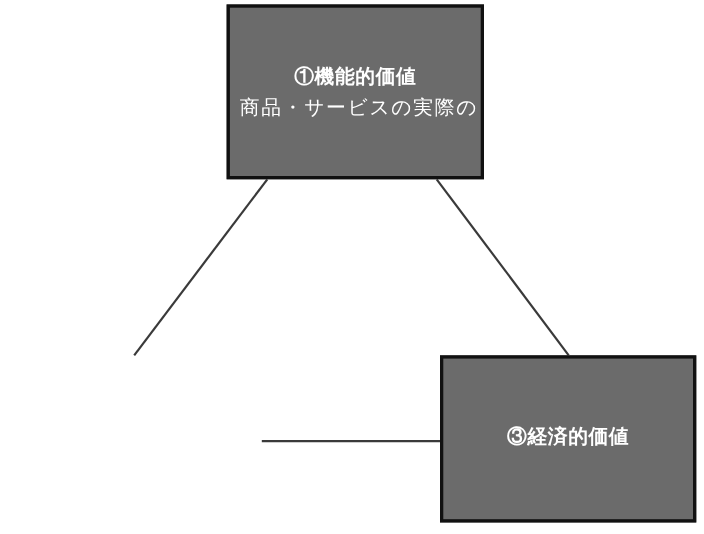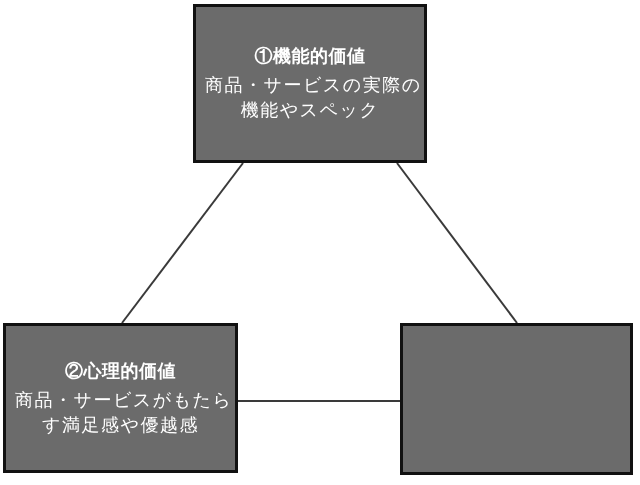--- a/index.html
+++ b/index.html
@@ -43,21 +43,21 @@
     white-space: nowrap;
   }
   .node-line {
     font-size: 18px;
     letter-spacing: 1.5px;
     line-height: 25px;
     text-align: center;
     white-space: nowrap;
   }
   .node-functional {
-    left: 193px;
+    left: 206px;
     top: 4px;
     width: 234px;
     height: 159px;
   }
   .node-psychological {
     left: 3px;
     top: 323px;
     width: 235px;
     height: 150px;
   }
@@ -76,30 +76,23 @@
   <svg class="connectors" viewBox="0 0 640 485" xmlns="http://www.w3.org/2000/svg">
     <line x1="243" y1="163" x2="122" y2="323" stroke="#3a3a3a" stroke-width="2"></line>
     <line x1="397" y1="163" x2="517" y2="323" stroke="#3a3a3a" stroke-width="2"></line>
     <line x1="238" y1="401" x2="400" y2="401" stroke="#3a3a3a" stroke-width="2"></line>
   </svg>
 
   <div class="node node-functional">
     <div class="node-title">①機能的価値</div>
     <div class="node-body">
       <div class="node-line">商品・サービスの実際の</div>
-      <div class="node-line">機能やスペック</div>
     </div>
   </div>
 
-  <div class="node node-psychological">
-    <div class="node-title">②心理的価値</div>
-    <div class="node-body">
-      <div class="node-line">商品・サービスがもたら</div>
-      <div class="node-line">す満足感や優越感</div>
-    </div>
-  </div>
 
   <div class="node node-economic">
+    <div class="node-title">③経済的価値</div>
     <div class="node-body">
     </div>
   </div>
 
 </div>
 
 </body></html>

